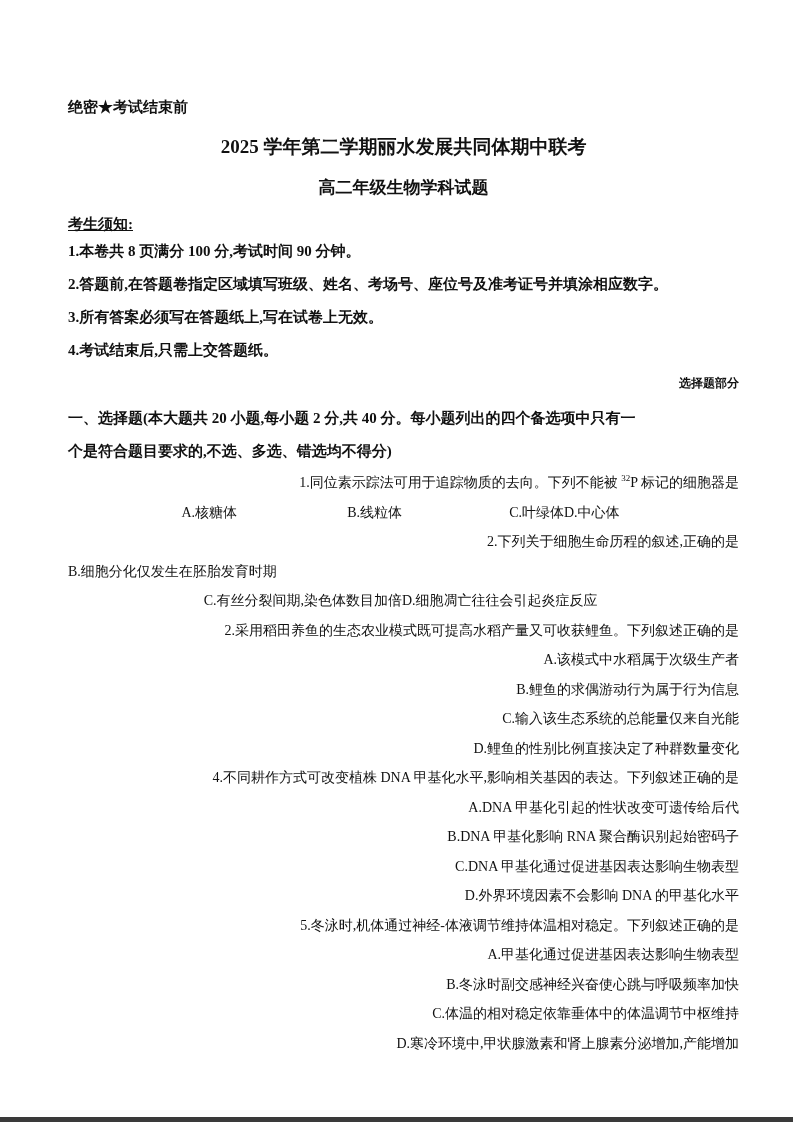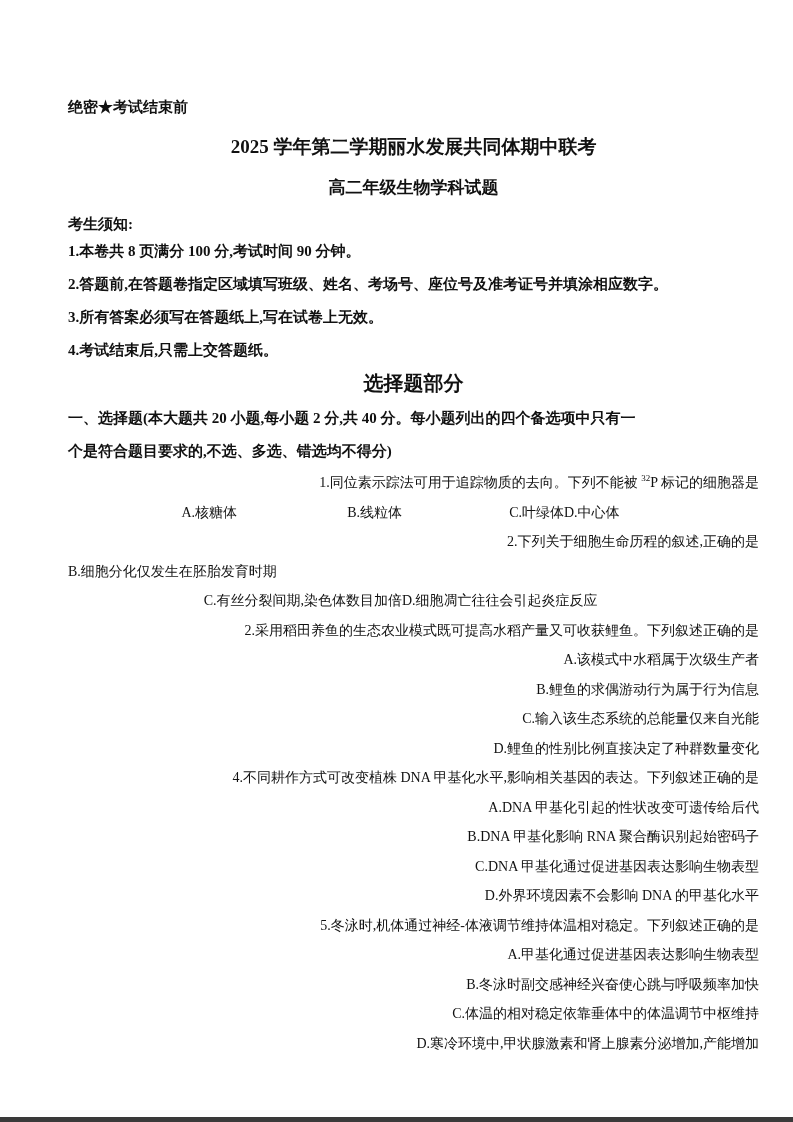--- a/index.html
+++ b/index.html
@@ -1,28 +1,28 @@
 <!DOCTYPE html>
 <html><head>
 <meta charset="utf-8">
 <style>
   html,body { margin:0; padding:0; }
   body {
     width:793px; height:1122px; position:relative; background:#ffffff;
     font-family:"Liberation Serif","DejaVu Serif",serif;
     color:#111111; overflow:hidden;
   }
-  .page { position:absolute; inset:0; padding:0 34px 0 68px; box-sizing:border-box; }
+  .page { position:absolute; inset:0; padding:0 54px 0 68px; box-sizing:border-box; }
   .classification { margin-top:97px; font-size:15px; font-weight:bold; line-height:20px; white-space:nowrap; }
   .title1 { margin-top:16px; text-align:center; font-size:19px; font-weight:bold; line-height:27px; white-space:nowrap; }
   .title2 { margin-top:14px; text-align:center; font-size:17px; font-weight:bold; line-height:27px; white-space:nowrap; }
-  .notice-heading { margin-top:13px; font-size:15px; font-weight:bold; line-height:21px; }
+  .notice-heading { margin-top:13px; font-size:15px; font-weight:bold; line-height:21px;text-decoration:underline; }
   .notice-items { font-size:15px; font-weight:bold; }
   .notice-item { line-height:33px; white-space:nowrap; }
-  .section-title { margin-top:2px; text-align:center; font-size:20px; font-weight:bold; line-height:28px; }
+  .section-title { margin-top:2px; text-align:right; font-size:12px; font-weight:bold; line-height:28px; }
   .instruction { margin-top:5px; font-size:15px; font-weight:bold; }
   .instr-line { line-height:33px; white-space:nowrap; }
   .questions { font-size:14px;text-align:right; }
   .qline { line-height:29.5px; white-space:nowrap; }
   .optrow { display:flex; }
   .optrow .opt-a4 { width:169px; }
   .optrow .opt-b4 { width:165px; }
   .optrow .opt-c4 { width:162px; }
   .optrow .opt-a2 { width:334px; }
   sup.iso { font-size:9px; line-height:0; vertical-align:super; }

